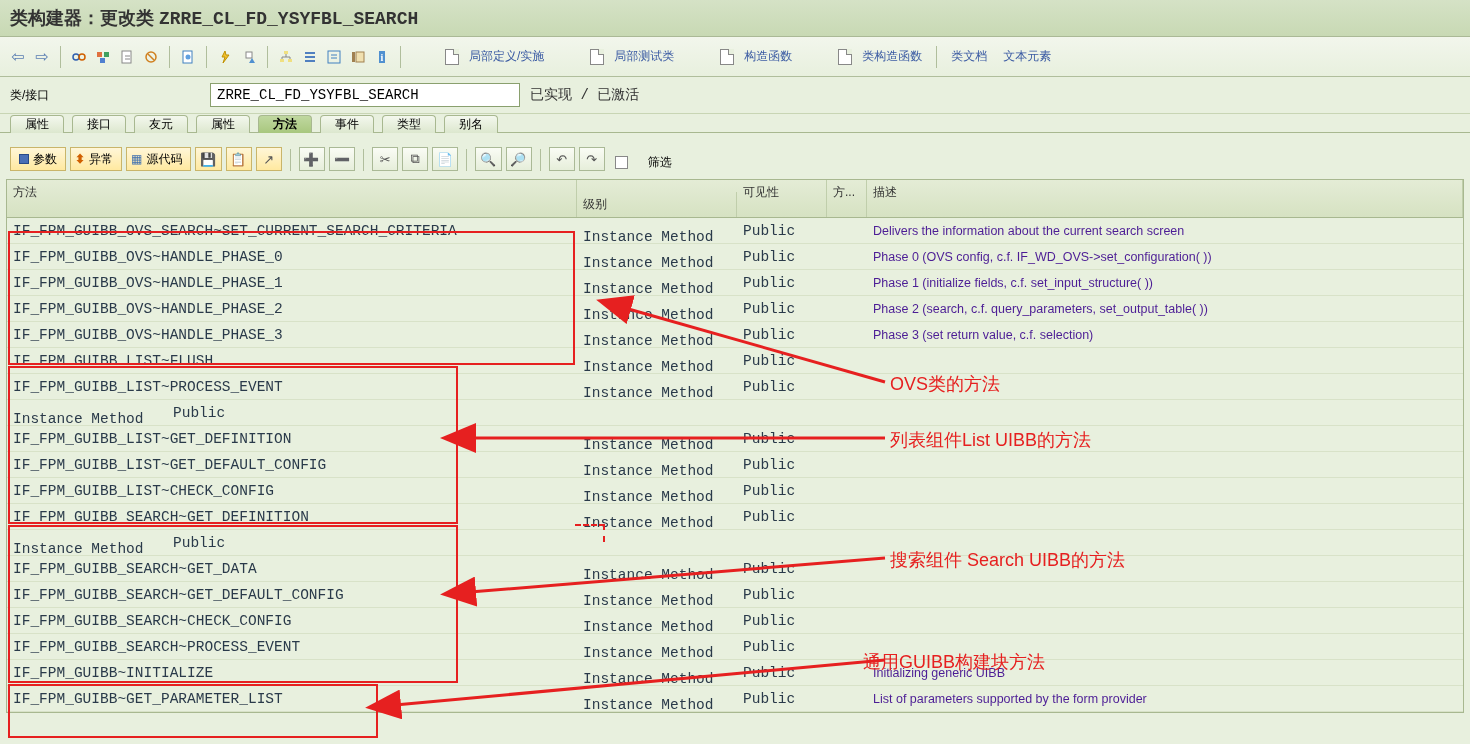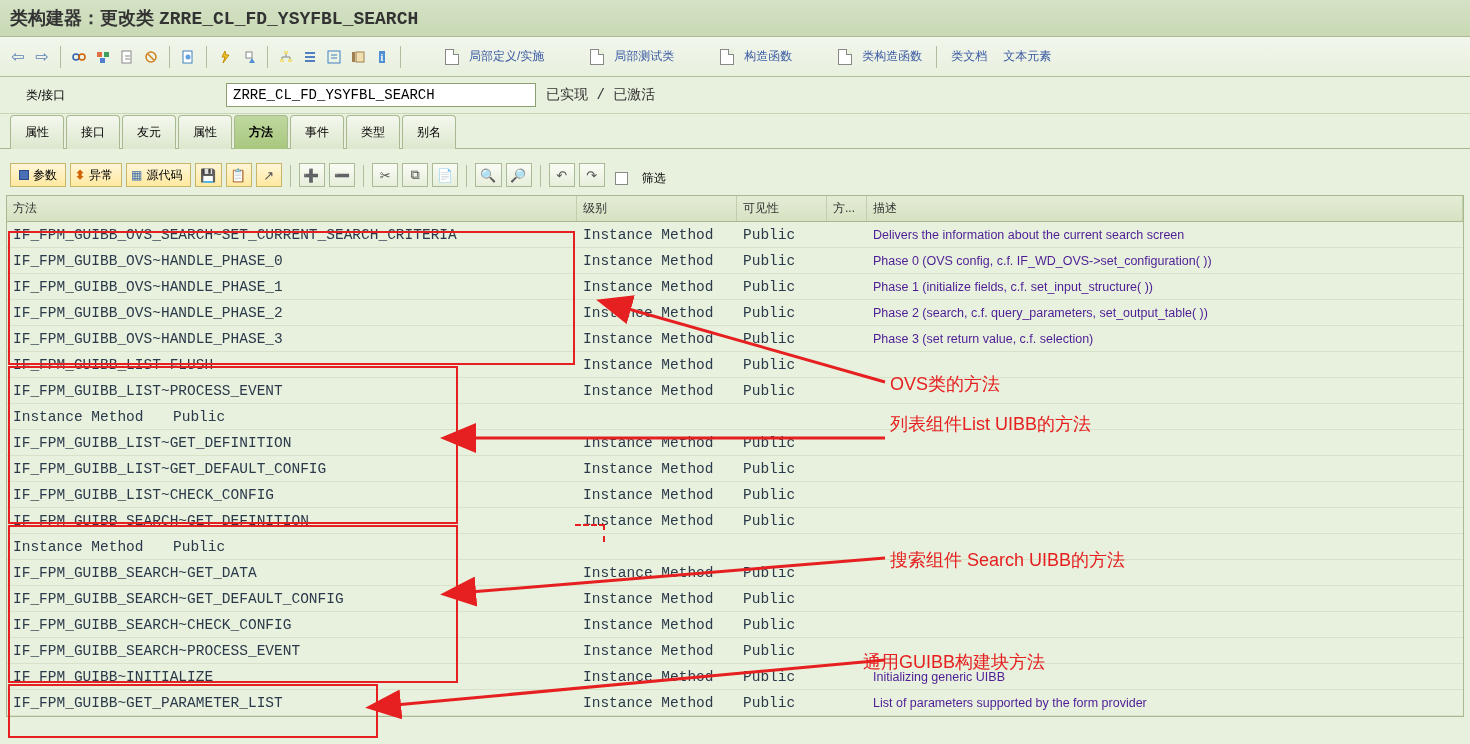--- a/index.html
+++ b/index.html
@@ -36,39 +36,39 @@
   .tbtn.arrow-left::before { content:"⇦"; color:#5b7fb3; font-size:16px;}
   .tbtn.arrow-right::before { content:"⇨"; color:#5b7fb3; font-size:16px;}
   .tbtn.ico svg { width:16px; height:16px; }
   .sep { width:1px; height:22px; background:#b0be9c; margin:0 4px;}
   .tool-link { color:#3b5ba3; cursor:pointer; padding:2px 6px;}
   .tool-icon-box { display:inline-flex; align-items:center; gap:4px;padding-left:36px;}
   .doc-ico { width:14px; height:16px; border:1px solid #888; background:#fff; position:relative;}
   .doc-ico::after { content:""; position:absolute; top:-1px; right:-1px; width:5px; height:5px; background:#e8f0de; border-left:1px solid #888; border-bottom:1px solid #888;}
   .info-row {
     background:#e8f0de;
-    padding:6px 26px;
+    padding:6px 10px;
     display:flex; align-items:center; gap:10px;
     border-bottom:1px solid #c8d5b4;
   }
   .info-row .lbl { width:190px;}
   .info-row .field { width:310px; background:#fff; border:1px solid #8aa06e; padding:3px 6px; font-family:"Courier New", monospace; font-size:14px;}
   .info-row .status { font-family:"Courier New", monospace; font-size:14px; color:#333;}
   .tab-row {
     background:#e8f0de;
     padding:0 10px;
     display:flex;
   }
   .tab {
-    padding:8px 14px;
+    padding:0 14px;
     background:linear-gradient(#f4f8ee,#dce7ce);
     border:1px solid #a8b890;
     border-bottom:none;
     border-radius:4px 4px 0 0;
-    margin-right:2px;
+    margin-right:8px;
     cursor:pointer;
     position:relative;
     top:1px;
   }
   .tab.active {
     background:linear-gradient(#c0d8a0,#a8c77e);
     font-weight:bold;
     z-index:2;
   }
   .tab-divider { border-bottom:1px solid #a8b890;}
@@ -92,40 +92,40 @@
     height:24px; min-width:26px;
     background:linear-gradient(#fafcf5,#e6eeda);
     border:1px solid #aab996;
     display:inline-flex; align-items:center; justify-content:center;
     cursor:pointer;
     padding:0 4px;
     font-size:13px;
     color:#555;
   }
   .ibtn.yellow { background:linear-gradient(#fff6d8,#ffe9a0); border-color:#c9b56a;}
-  .filter-box { display:inline-flex; align-items:center; gap:14px; margin-left:6px;}
+  .filter-box { display:inline-flex; align-items:center; gap:20px; margin-left:6px;}
   .chk { width:13px; height:13px; background:#fff; border:1px solid #888;}
   
   .grid {
     border:1px solid #a8b890;
     background:#e8f0de;
   }
   .grid-header {
     display:flex;
     background:linear-gradient(#e4ecd6,#d6e2c2);
     border-bottom:1px solid #a8b890;
   }
   .ghcell {
     padding:4px 6px;
     border-right:1px solid #c0ceab;
     font-size:12px;
     color:#333;
   }
   .c-method { width:570px;}
-  .c-level { width:160px;}
+  .c-level { width:160px;margin-top:12px;}
   .c-vis { width:90px;}
   .c-fang { width:40px;}
   .c-desc { flex:1;}
   .grid-body {}
   .grow {
     display:flex;
     height:26px;
     align-items:center;
     border-bottom:1px solid #d8e2c8;
   }
@@ -462,21 +462,21 @@
 </div>
 
 <div class="redbox" style="left:8px; top:231px; width:567px; height:134px;"></div>
 <div class="redbox" style="left:8px; top:366px; width:450px; height:158px;"></div>
 <div class="redbox" style="left:8px; top:525px; width:450px; height:158px;"></div>
 <div class="redbox" style="left:8px; top:684px; width:370px; height:54px;"></div>
 
 <div style="position:absolute; left:575px; top:524px; width:30px; height:18px; border:2px dashed #e62020; border-bottom:none; border-left:none;"></div>
 
 <div class="annot" style="left:890px; top:372px;">OVS类的方法</div>
-<div class="annot" style="left:890px; top:412px;">列表组件List UIBB的方法</div>
+<div class="annot" style="left:890px; top:428px;">列表组件List UIBB的方法</div>
 <div class="annot" style="left:890px; top:548px;">搜索组件 Search UIBB的方法</div>
 <div class="annot" style="left:863px; top:650px;">通用GUIBB构建块方法</div>
 
 <svg class="arrow-svg" style="left:0; top:0; width:1470px; height:744px;">
   <defs>
     <marker id="ah" markerWidth="12" markerHeight="10" refX="2" refY="5" orient="auto">
       <path d="M0,0 L12,5 L0,10 Z" fill="#e62020"></path>
     </marker>
   </defs>
 

